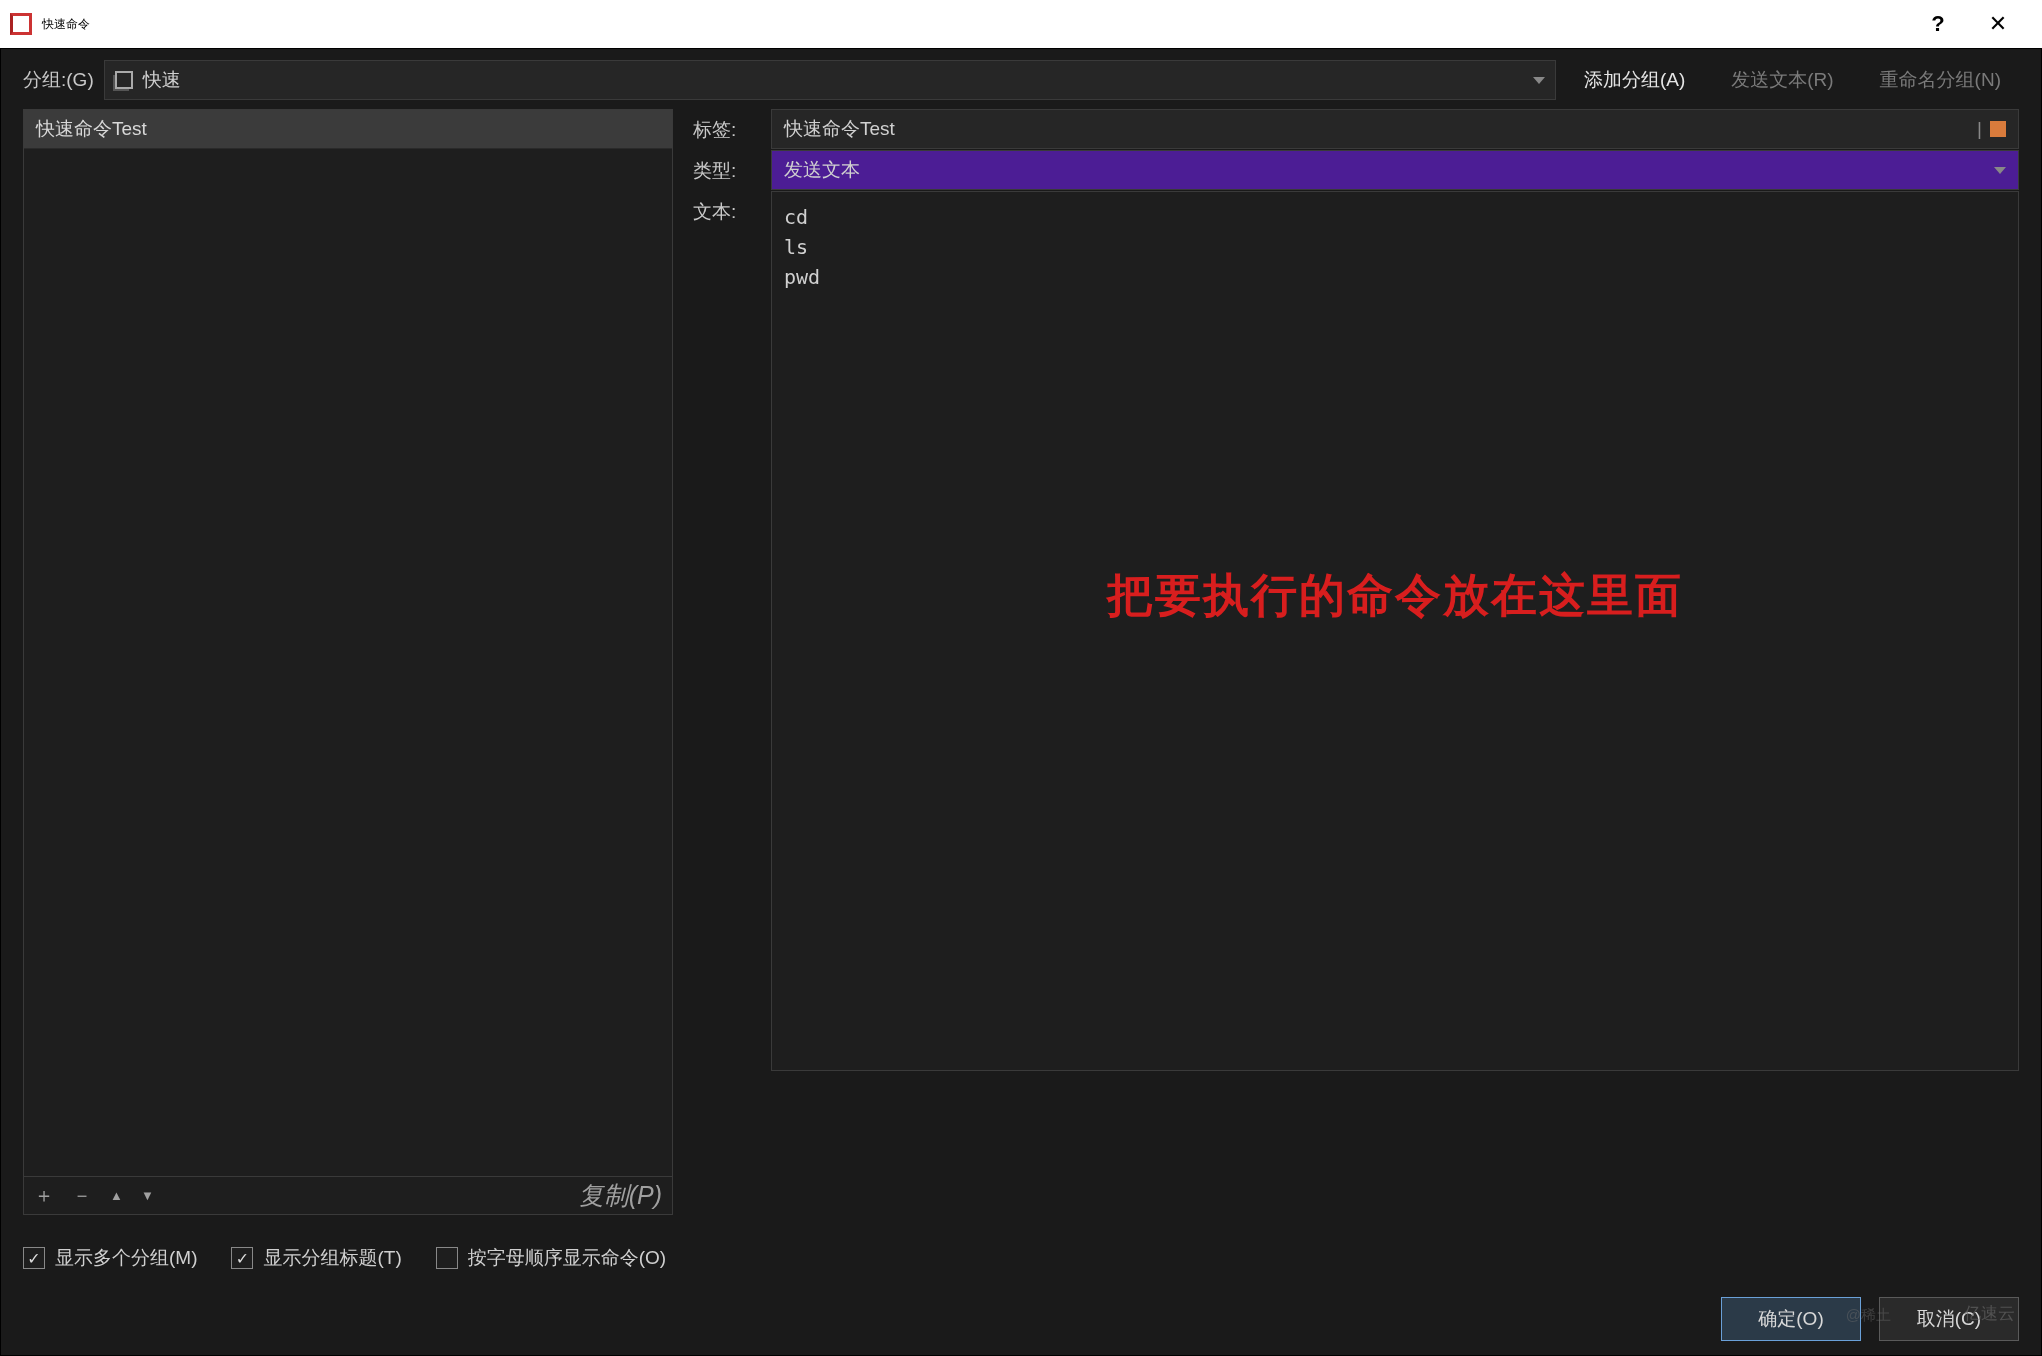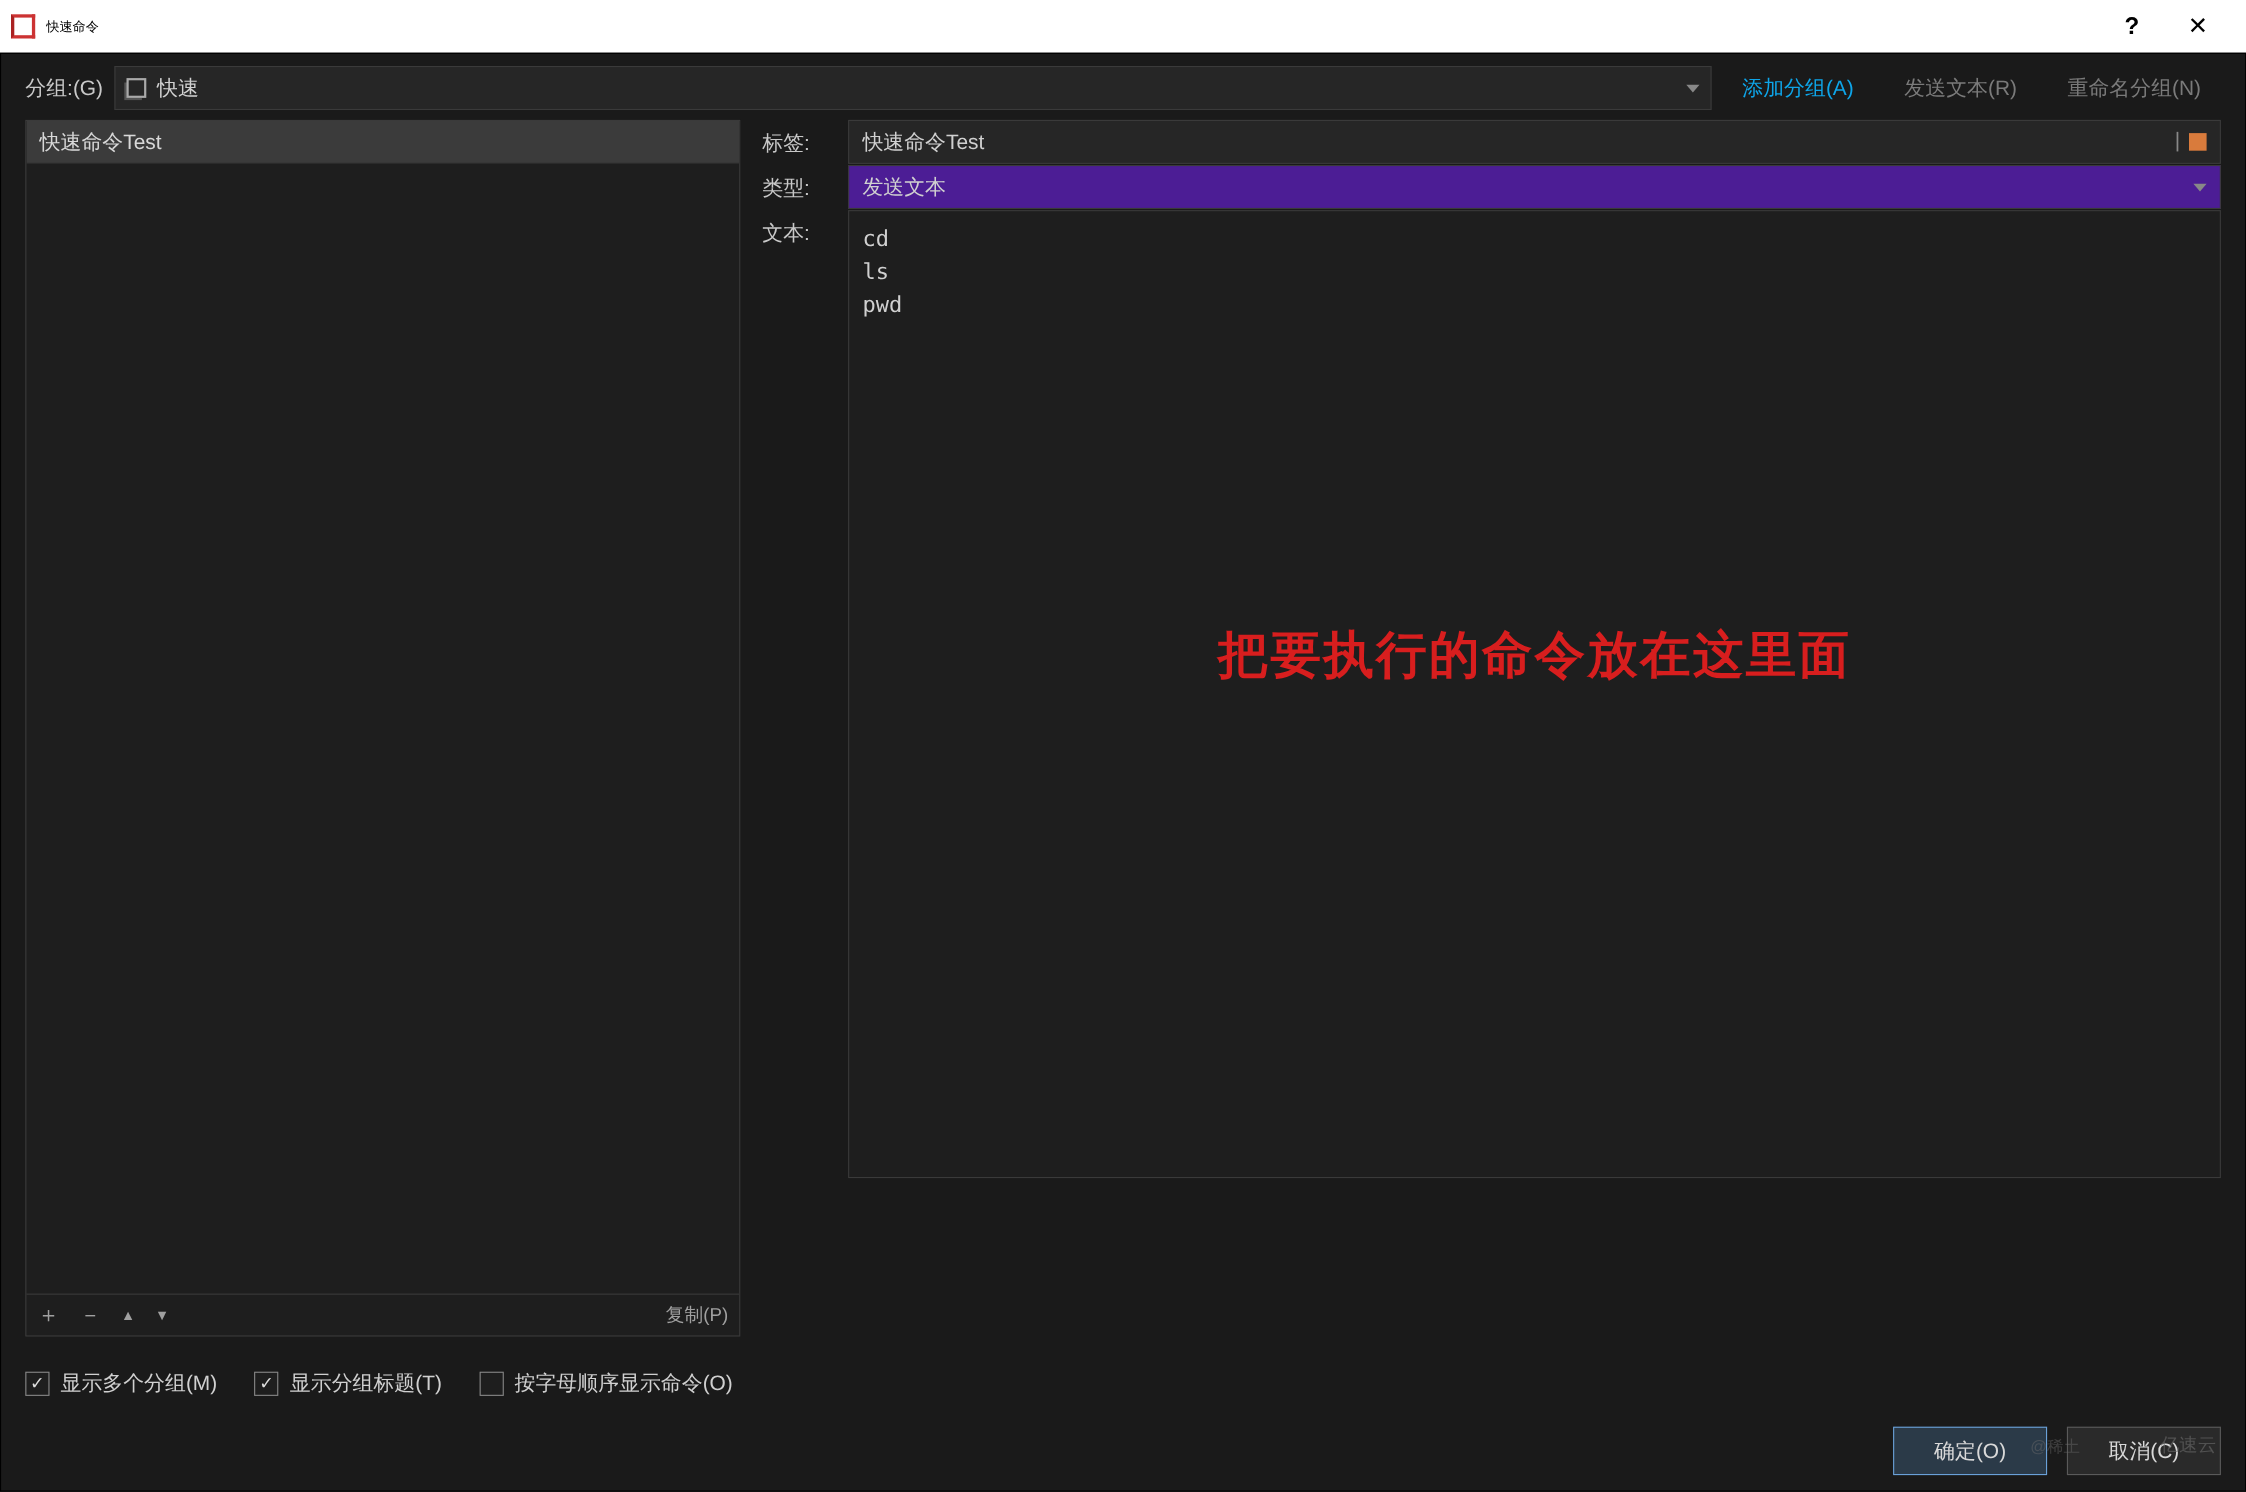--- a/index.html
+++ b/index.html
@@ -76,21 +76,21 @@
   }
   .group-select .caret {
     margin-left: auto;
     width: 0; height: 0;
     border-left: 6px solid transparent;
     border-right: 6px solid transparent;
     border-top: 7px solid #888;
   }
   .link-btn {
     padding: 0 18px;
-    color: #0ea5e9;
+    color: #e5e5e5;
     white-space: nowrap;
   }
   .link-btn.dim { color: #7a7a7a; }
 
   
   .main {
     position: absolute;
     top: 60px; left: 0; right: 0; bottom: 140px;
     display: flex;
     padding: 0 22px;
@@ -117,21 +117,21 @@
     border-top: 1px solid #3a3a3a;
     display: flex;
     align-items: center;
     padding: 0 10px;
     gap: 18px;
     color: #a0a0a0;
     font-size: 20px;
   }
   .left-footer .ico { cursor: default; }
   .left-footer .spacer { flex: 1; }
-  .left-footer .copy-btn { font-size: 17px; }
+  .left-footer .copy-btn { font-size: 25px; font-style: italic; }
 
   
   .right-panel {
     flex: 1;
     display: flex;
     flex-direction: column;
     gap: 1px;
   }
   .form-row {
     display: flex;

